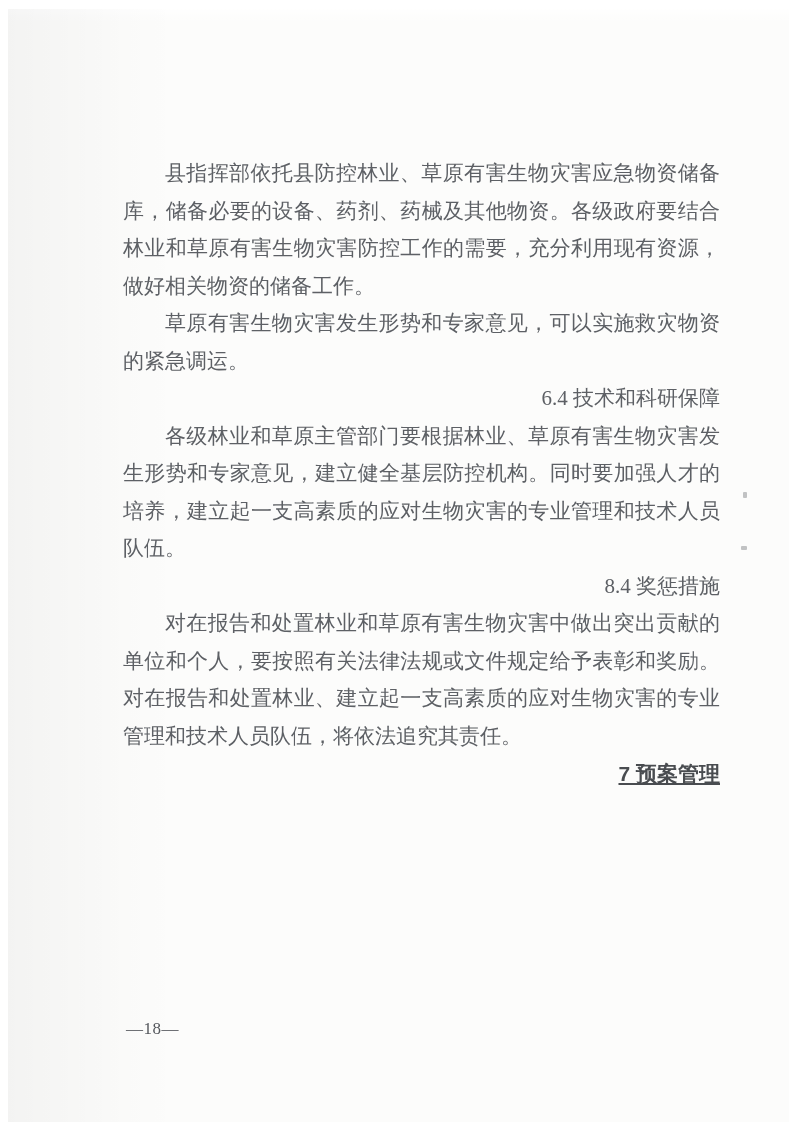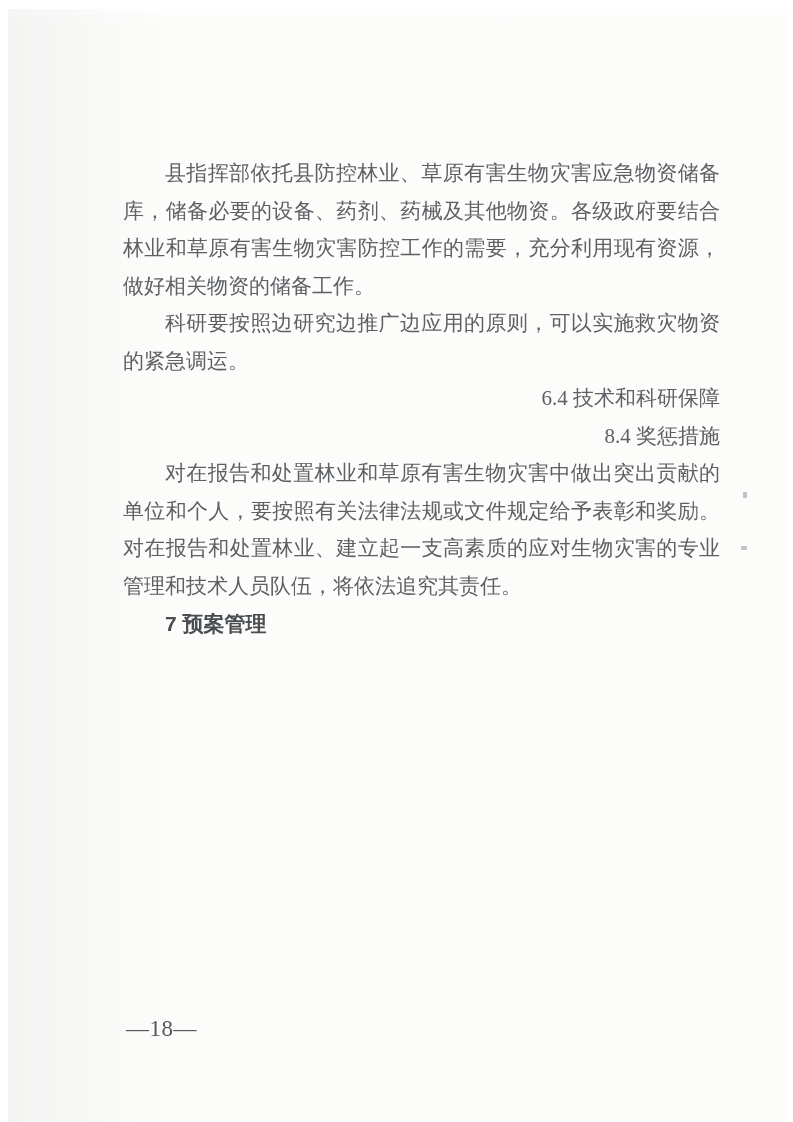--- a/index.html
+++ b/index.html
@@ -38,52 +38,54 @@
   .text-block p {
     margin: 0;
     padding: 0;
     text-indent: 2em;
     word-break: break-all;
   }
   .text-block p.heading {
     text-align: right;
   }
   .text-block p.heading-bold {
-    text-align: left;
+    text-align: right;
     font-family: "Liberation Sans", "DejaVu Sans", sans-serif;
     font-weight: 600;
     color: #494c50;
+    text-decoration: underline;
   }
   .page-number {
     position: absolute;
     left: 118px;
     top: 1001px;
     font-family: "Liberation Serif", "DejaVu Serif", serif;
-    font-size: 23px;
+    font-size: 17px;
     line-height: 37px;
     letter-spacing: 0.5px;
     color: #55585d;
   }
   .speck {
     position: absolute;
     background: #8f9296;
     opacity: 0.55;
     border-radius: 1px;
   }
   .speck-1 { left: 735px; top: 483px; width: 4px; height: 6px; }
   .speck-2 { left: 733px; top: 537px; width: 6px; height: 4px; }
 </style>
 </head>
 <body>
 
 <div class="scan-page">
   <div class="text-block">
       <p class="body">县指挥部依托县防控林业、草原有害生物灾害应急物资储备库，储备必要的设备、药剂、药械及其他物资。各级政府要结合林业和草原有害生物灾害防控工作的需要，充分利用现有资源，做好相关物资的储备工作。</p>
-      <p class="body">科研要按照边研究边推广边应用的原则，可以实施救灾物资的紧急调运。</p>
+      <p class="body">草原有害生物灾害发生形势和专家意见，可以实施救灾物资的紧急调运。</p>
       <p class="heading">6.4 技术和科研保障</p>
+      <p class="body">各级林业和草原主管部门要根据林业、草原有害生物灾害发生形势和专家意见，建立健全基层防控机构。同时要加强人才的培养，建立起一支高素质的应对生物灾害的专业管理和技术人员队伍。</p>
       <p class="heading">8.4 奖惩措施</p>
       <p class="body">对在报告和处置林业和草原有害生物灾害中做出突出贡献的单位和个人，要按照有关法律法规或文件规定给予表彰和奖励。对在报告和处置林业、建立起一支高素质的应对生物灾害的专业管理和技术人员队伍，将依法追究其责任。</p>
       <p class="heading-bold">7 预案管理</p>
     </div>
   <div class="speck speck-1"></div>
   <div class="speck speck-2"></div>
   <div class="page-number">—18—</div>
 </div>
 
 </body></html>

